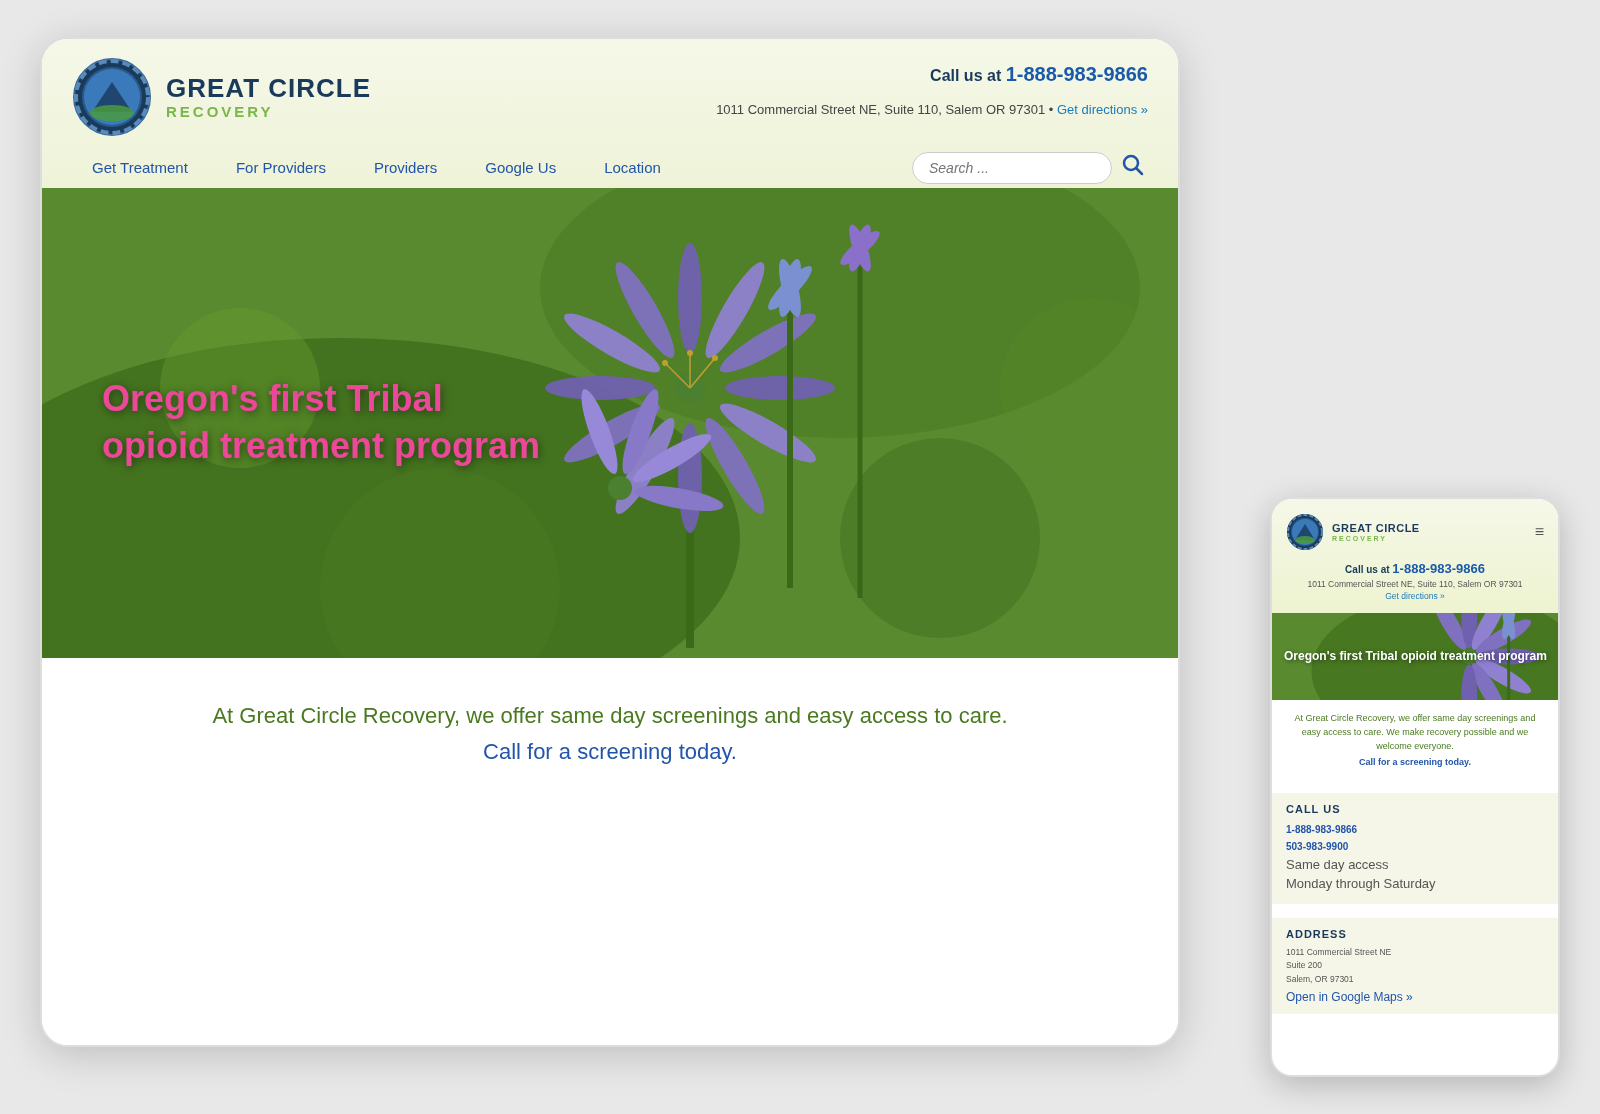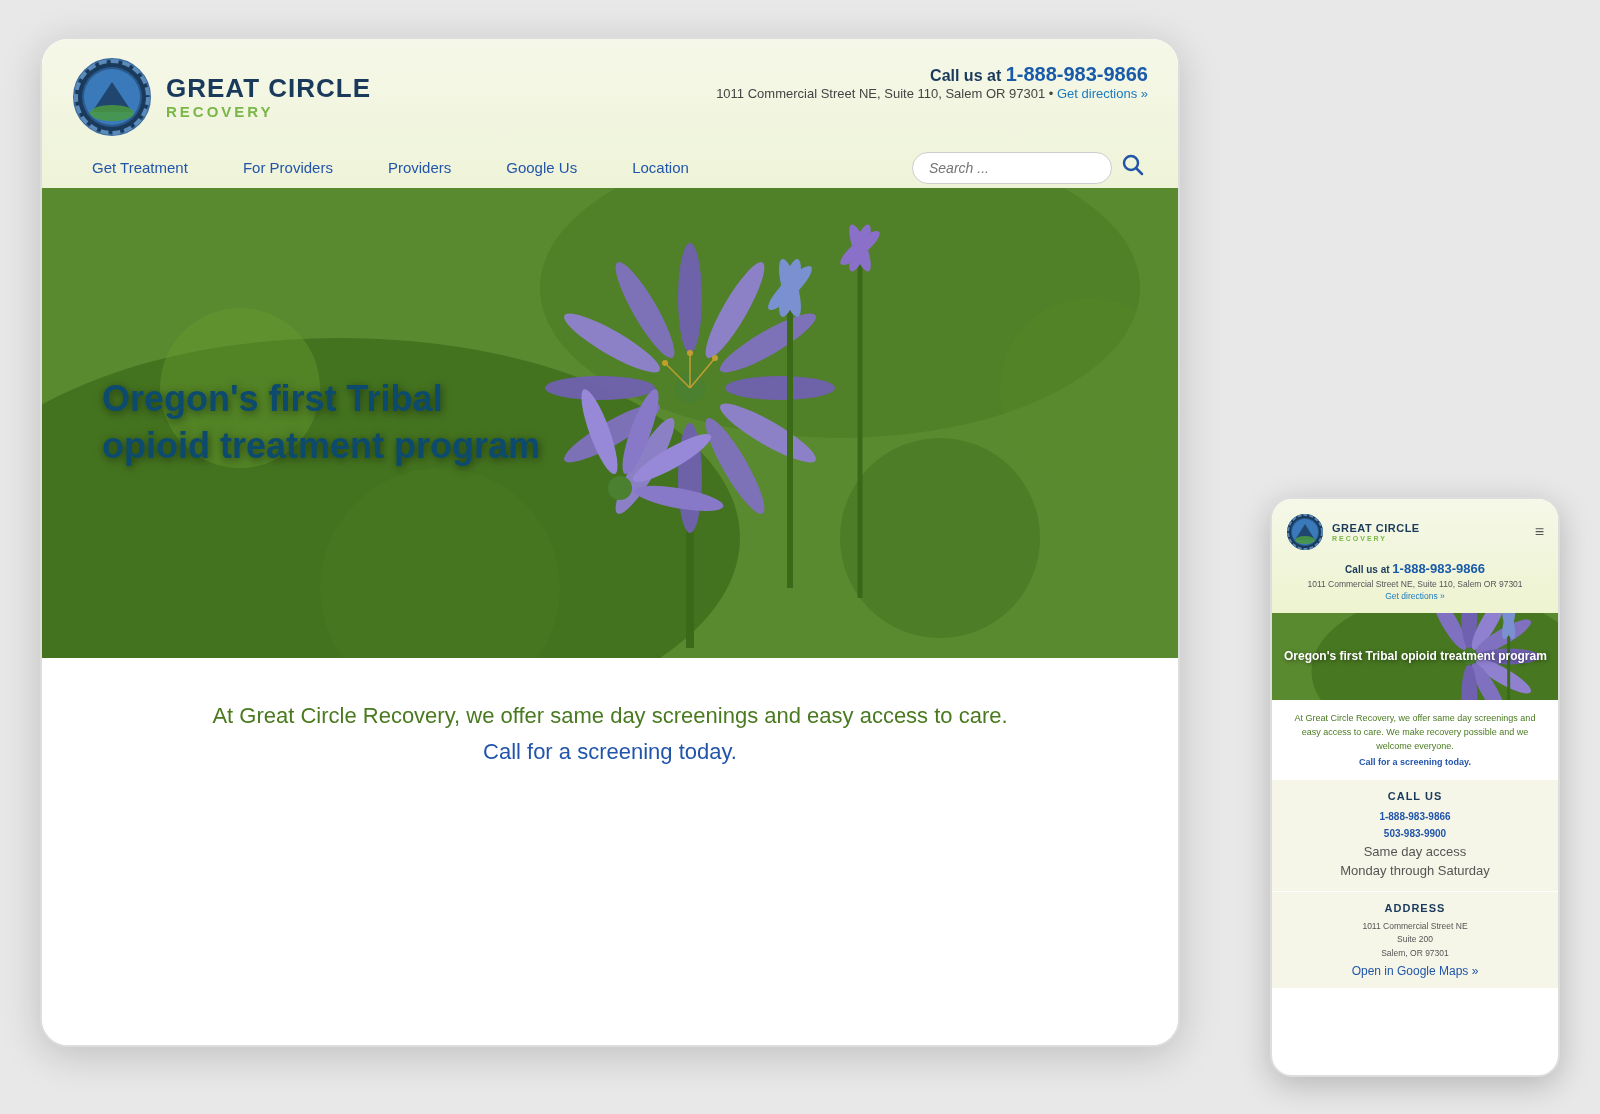--- a/index.html
+++ b/index.html
@@ -101,34 +101,34 @@
     .call-number {
       font-size: 20px;
       font-weight: 900;
       color: #1a5aaa;
       text-decoration: none;
     }
 
     .address-line {
       font-size: 13px;
       color: #444;
-      margin-top: 0;
+      margin-top: 16px;
     }
 
     .directions-link {
       color: #1a7abf;
       text-decoration: none;
       font-size: 13px;
     }
 
     
     .site-nav {
       display: flex;
       align-items: center;
-      gap: 15px;
+      gap: 8px;
       padding: 0 0 0 0;
       margin-top: 6px;
     }
 
     .nav-item {
       padding: 12px 20px;
       font-size: 15px;
       color: #2255aa;
       cursor: pointer;
       text-decoration: none;
@@ -177,21 +177,21 @@
       height: 100%;
       background: linear-gradient(135deg, #4a7a2a 0%, #6a9a40 20%, #5a8a30 40%, #7a6ab0 55%, #6a5aa0 65%, #8a7ac0 75%, #9a8ad0 85%, #7a9a50 100%);
       position: relative;
     }
 
     .hero-text {
       position: absolute;
       top: 50%;
       left: 60px;
       transform: translateY(-50%);
-      color: #0c4a6e;
+      color: #ec4899;
       text-shadow: 1px 2px 8px rgba(0,0,0,0.5);
     }
 
     .hero-text h1 {
       font-size: 36px;
       font-weight: 900;
       line-height: 1.3;
       max-width: 440px;
     }
 
@@ -350,23 +350,22 @@
     .mobile-cta {
       color: #2255aa;
       font-size: 9px;
       font-weight: 700;
       margin-top: 3px;
     }
 
     
     .mobile-section {
       background: #f5f5e8;
-      padding: 10px 20px;
-      margin-top: 1px;
-      text-align: center;
+      padding: 10px 14px;
+      margin-top: 14px;
     }
 
     .mobile-section-title {
       font-size: 11px;
       font-weight: 900;
       color: #1a3a5c;
       letter-spacing: 1px;
       text-transform: uppercase;
       margin-bottom: 6px;
     }

